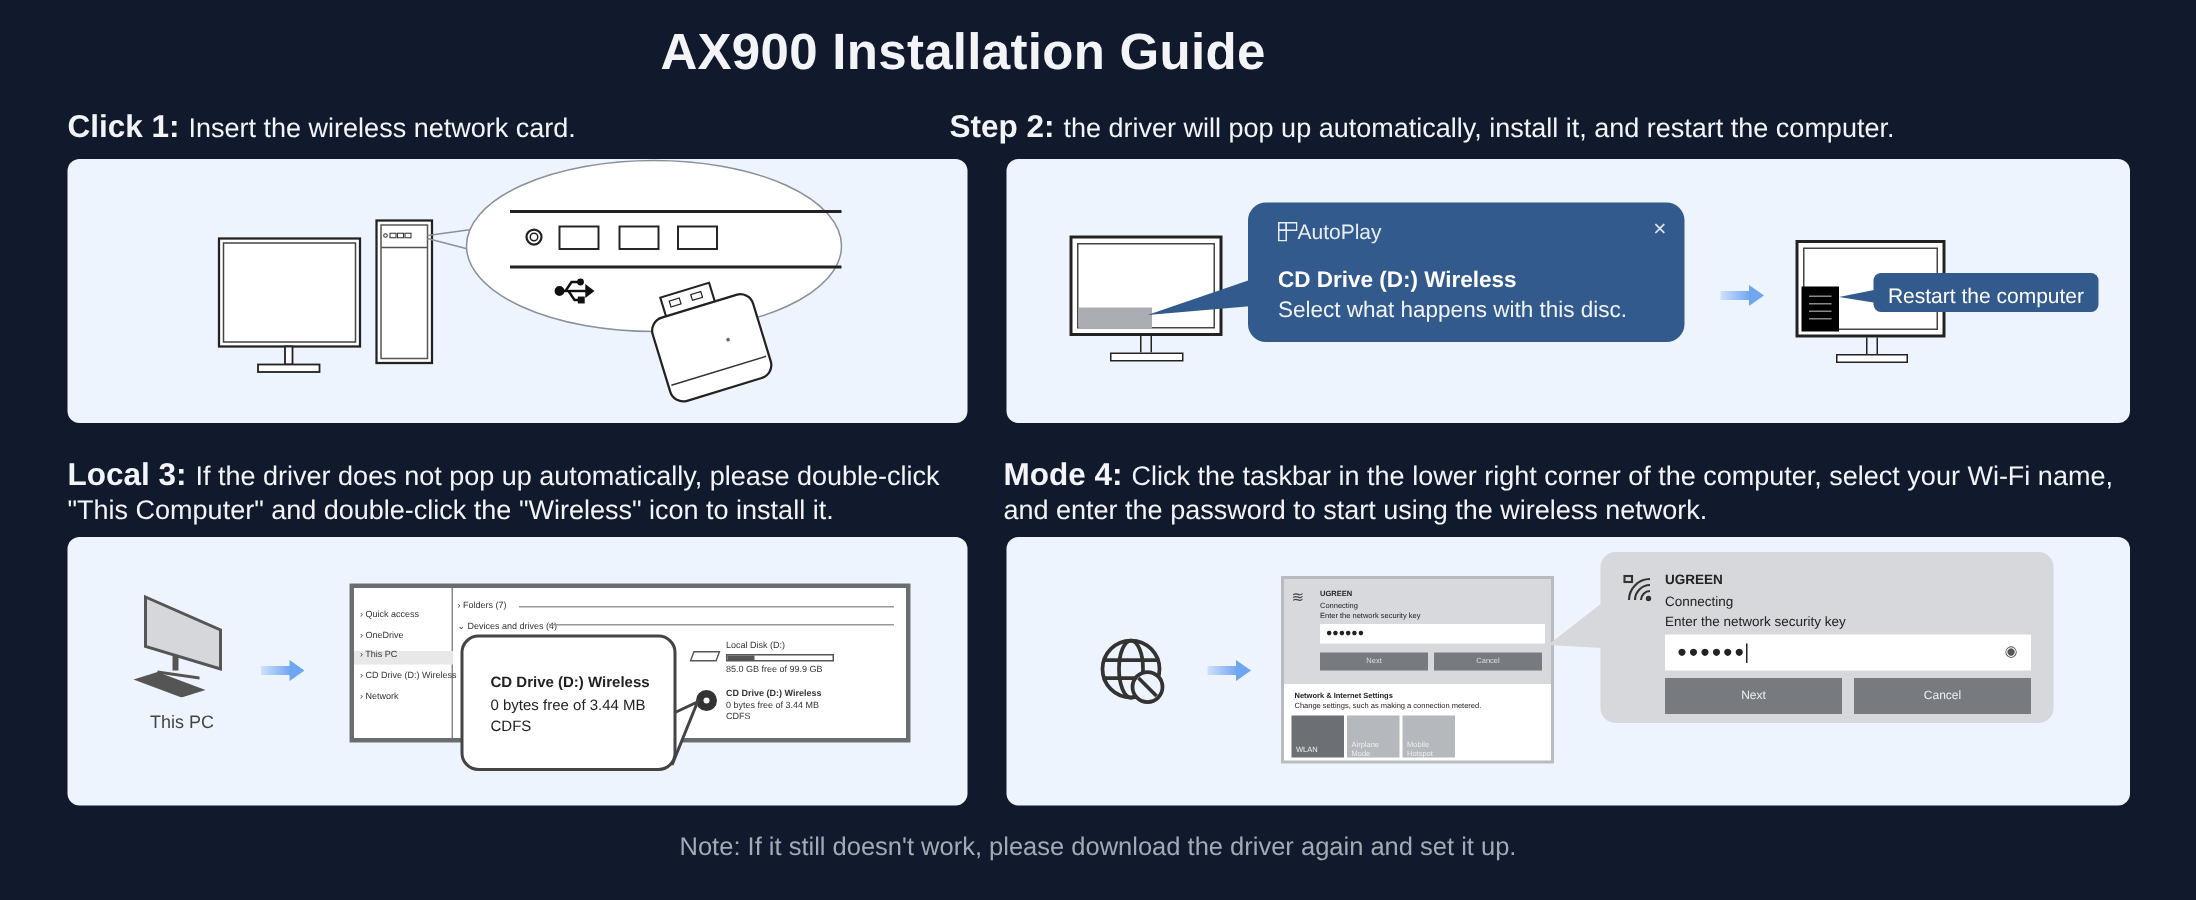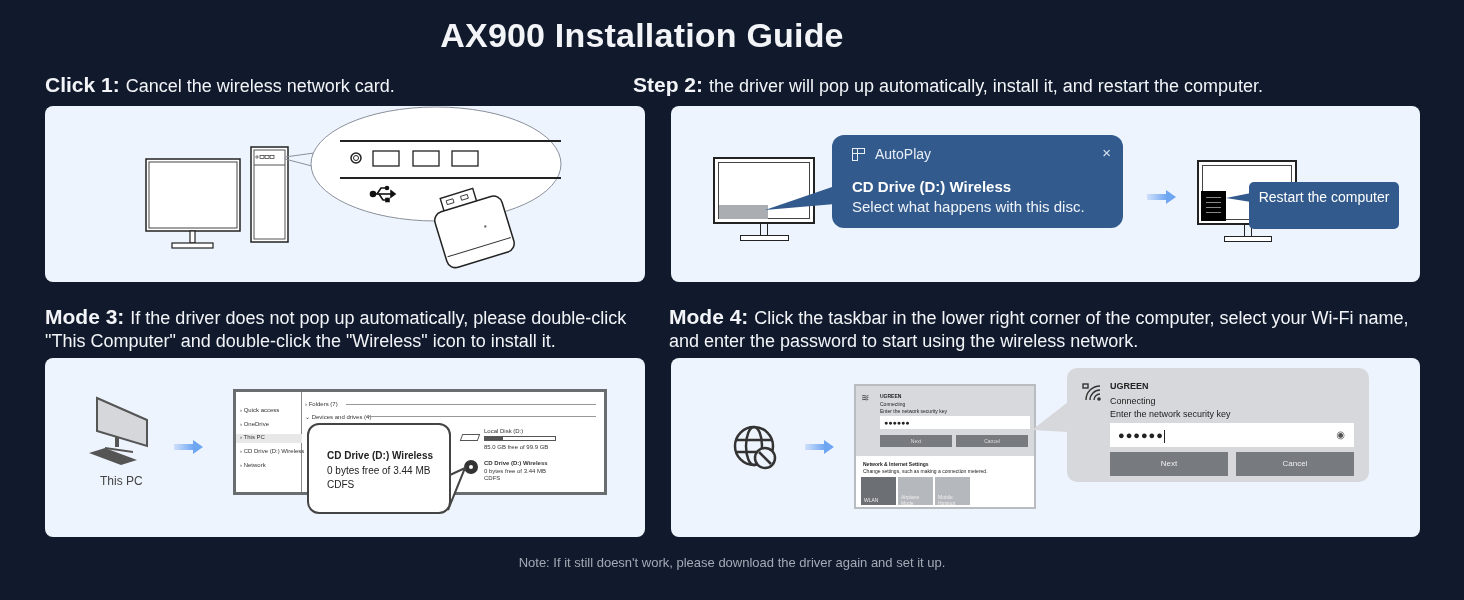--- a/index.html
+++ b/index.html
@@ -2,37 +2,37 @@
 <html><head>
 <meta charset="utf-8">
 <style>
   * { box-sizing: border-box; margin: 0; padding: 0; }
   html, body { width: 1464px; height: 600px; overflow: hidden; }
   body { background: #111a2c; font-family: "Liberation Sans", sans-serif; color: #fff; position: relative; }
   .title { position: absolute; top: 16px; left: 0; width: 1284px; text-align: center; font-size: 34px; font-weight: bold; color: #f2f4f8; letter-spacing: 0.2px; }
   .step-head { position: absolute; font-size: 18px; line-height: 23px; color: #f2f4f8; }
   .step-head .lbl { font-weight: bold; font-size: 21px; margin-right: 6px; }
   .panel { position: absolute; background: #eef4fd; border-radius: 8px; overflow: hidden; }
-  .note { position: absolute; top: 555px; left: 0; width: 1464px; text-align: center; font-size: 13px; color: #a4aab5; }
+  .note { position: absolute; top: 555px; left: 0; width: 1464px; text-align: center; font-size: 17px; color: #a4aab5; }
   .abs { position: absolute; }
   .arrow { position: absolute; width: 30px; height: 14px; }
   .arrow .shaft { position: absolute; left: 0; top: 4px; width: 20px; height: 6px; background: linear-gradient(90deg, #cfe0fb, #6fa6f2); }
   .arrow .head { position: absolute; left: 19px; top: 0; width: 0; height: 0; border-top: 7px solid transparent; border-bottom: 7px solid transparent; border-left: 10px solid #6fa6f2; }
   
   .mon-screen { position: absolute; border: 2px solid #222; background: #fff; }
   .mon-screen .inner { position: absolute; inset: 3px; border: 1px solid #444; }
   .mon-neck { position: absolute; width: 8px; border-left: 1.5px solid #222; border-right: 1.5px solid #222; }
   .mon-base { position: absolute; height: 6px; border: 1.5px solid #222; background: #fff; }
   
   .autoplay { position: absolute; left: 832px; top: 135px; width: 291px; height: 93px; background: #325a8c; border-radius: 12px; color: #fff; }
-  .autoplay .hdr { position: absolute; left: 20px; top: 11px; font-size: 14px; display: flex; align-items: center; gap: 10px; color: #e8eef6; }
+  .autoplay .hdr { position: absolute; left: 20px; top: 11px; font-size: 14px; display: flex; align-items: center; color: #e8eef6; }
   .autoplay .close { position: absolute; right: 12px; top: 9px; font-size: 15px; color: #dbe4ef; cursor: pointer; }
   .autoplay .t1 { position: absolute; left: 20px; top: 43px; font-size: 15px; font-weight: bold; }
   .autoplay .t2 { position: absolute; left: 20px; top: 63px; font-size: 15px; color: #f0f4f9; }
-  .restart { position: absolute; left: 1249px; top: 182px; width: 150px; height: 47px; background: #325a8c; border-radius: 5px; font-size: 14px; color: #fff; text-align: center; line-height: 30px; }
+  .restart { position: absolute; left: 1249px; top: 182px; width: 150px; height: 26px; background: #325a8c; border-radius: 5px; font-size: 14px; color: #fff; text-align: center; line-height: 30px; }
   
   .explorer { position: absolute; left: 233px; top: 389px; width: 374px; height: 106px; border: 3px solid #6a6d70; background: #fff; font-size: 6px; color: #333; }
   .explorer .nav { position: absolute; left: 0; top: 0; width: 66px; height: 100%; border-right: 1px solid #888; }
   .explorer .nav div { position: absolute; left: 4px; }
   .explorer .nav .sel { background: #e8e8e8; left: 0; width: 66px; padding-left: 4px; }
   .callout3 { position: absolute; left: 307px; top: 423px; width: 144px; height: 91px; background: #fff; border: 2.5px solid #444; border-radius: 12px; color: #222; }
   .callout3 .a { position: absolute; left: 18px; top: 25px; font-size: 10px; font-weight: bold; }
   .callout3 .b { position: absolute; left: 18px; top: 40px; font-size: 10px; }
   .callout3 .c { position: absolute; left: 18px; top: 54px; font-size: 10px; }
   
@@ -44,27 +44,27 @@
   .wifi-big .lb { position: absolute; left: 43px; top: 41px; font-size: 9px; }
   .wifi-big .pw { position: absolute; left: 43px; top: 55px; width: 244px; height: 24px; background: #fff; font-size: 11px; letter-spacing: 1px; padding-left: 8px; line-height: 24px; }
   .wifi-big .btn { position: absolute; top: 84px; width: 118px; height: 24px; background: #777b80; color: #eee; font-size: 8px; text-align: center; line-height: 24px; }
 </style>
 </head>
 <body>
 
 <div class="title">AX900 Installation Guide</div>
 
 <div class="step-head" style="left:45px; top:73px;">
-  <span class="lbl">Click 1:</span><span>Cancel the wireless network card.</span>
+  <span class="lbl">Click 1:</span><span>Insert the wireless network card.</span>
 </div>
 <div class="step-head" style="left:633px; top:73px;">
   <span class="lbl">Step 2:</span><span>the driver will pop up automatically, install it, and restart the computer.</span>
 </div>
 <div class="step-head" style="left:45px; top:305px; width:600px;">
-  <span class="lbl">Mode 3:</span><span>If the driver does not pop up automatically, please double-click "This Computer" and double-click the "Wireless" icon to install it.</span>
+  <span class="lbl">Local 3:</span><span>If the driver does not pop up automatically, please double-click "This Computer" and double-click the "Wireless" icon to install it.</span>
 </div>
 <div class="step-head" style="left:669px; top:305px; width:750px;">
   <span class="lbl">Mode 4:</span><span>Click the taskbar in the lower right corner of the computer, select your Wi-Fi name, and enter the password to start using the wireless network.</span>
 </div>
 
 <div class="panel" style="left:45px; top:106px; width:600px; height:176px;"></div>
 <div class="panel" style="left:671px; top:106px; width:749px; height:176px;"></div>
 <div class="panel" style="left:45px; top:358px; width:600px; height:179px;"></div>
 <div class="panel" style="left:671px; top:358px; width:749px; height:179px;"></div>
 

